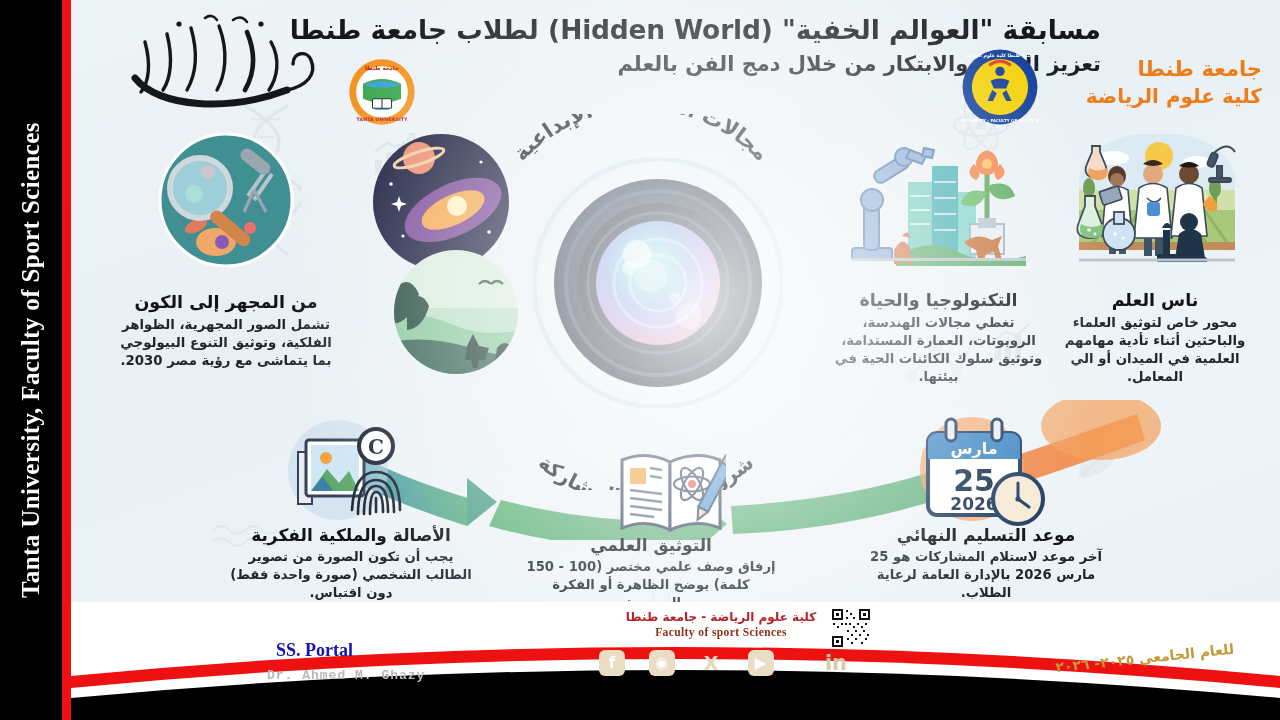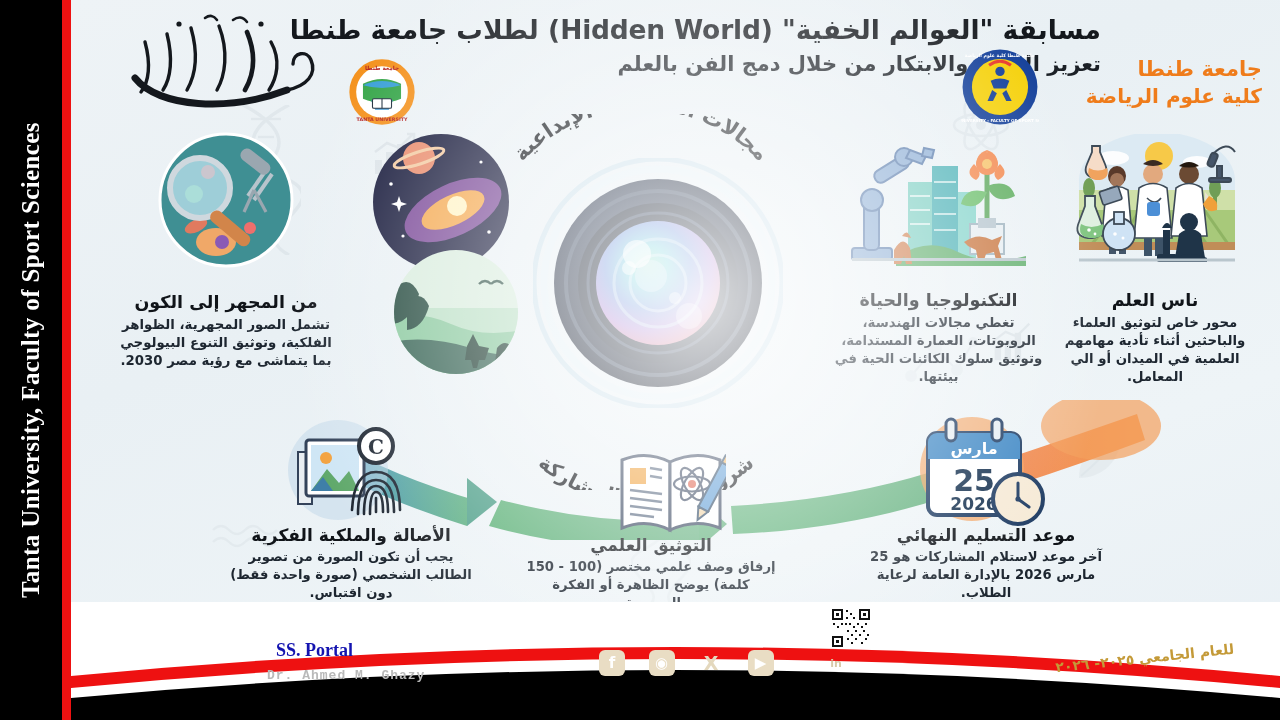--- a/index.html
+++ b/index.html
@@ -623,20 +623,24 @@
     </div>
   </div>
 
   <div class="footer">
     <svg style="position:absolute;left:0;top:0;" width="1209" height="118" viewBox="0 0 1209 118">
       <path d="M0 118 V74 Q604 16 1209 74 V118 z" fill="#ee1111"></path>
       <path d="M0 118 V86 Q604 28 1209 86 V118 z" fill="#ffffff"></path>
       <path d="M0 118 V96 Q604 40 1209 96 V118 z" fill="#000000"></path>
     </svg>
 
+    <div class="footer-center">
+      <div class="fc-ar">كلية علوم الرياضة - جامعة طنطا</div>
+      <div class="fc-en">Faculty of sport Sciences</div>
+    </div>
 
     <svg class="qr" viewBox="0 0 40 40">
       <rect width="40" height="40" fill="#fff"></rect>
       <g fill="#111">
         <rect x="1" y="1" width="11" height="11"></rect>
           <rect x="28" y="1" width="11" height="11"></rect>
         <rect x="1" y="28" width="11" height="11"></rect>
       </g>
       <g fill="#fff">
         <rect x="3" y="3" width="7" height="7"></rect>
@@ -672,20 +676,20 @@
         <rect x="30" y="34" width="2" height="2"></rect>
           <rect x="34" y="30" width="2" height="2"></rect>
       </g>
     </svg>
 
     <div class="socials">
       <div class="soc">f</div>
       <div class="soc">◉</div>
       <div class="soc" style="background:transparent;color:#e4d8bd;font-size:19px;">X</div>
       <div class="soc">▶</div>
-      <div class="soc" style="background:transparent;color:#d8c9a8;font-size:11px;margin-left:26px;">in</div>
+      <div class="soc" style="background:transparent;color:#d8c9a8;font-size:21px;margin-left:26px;">in</div>
     </div>
 
     <div class="ss-portal">SS. Portal</div>
     <div class="ghazy">Dr. Ahmed M. Ghazy</div>
     <div class="year">للعام الجامعي ٢٠٢٥- ٢٠٢٦</div>
   </div>
 </div>
 
 </body></html>

